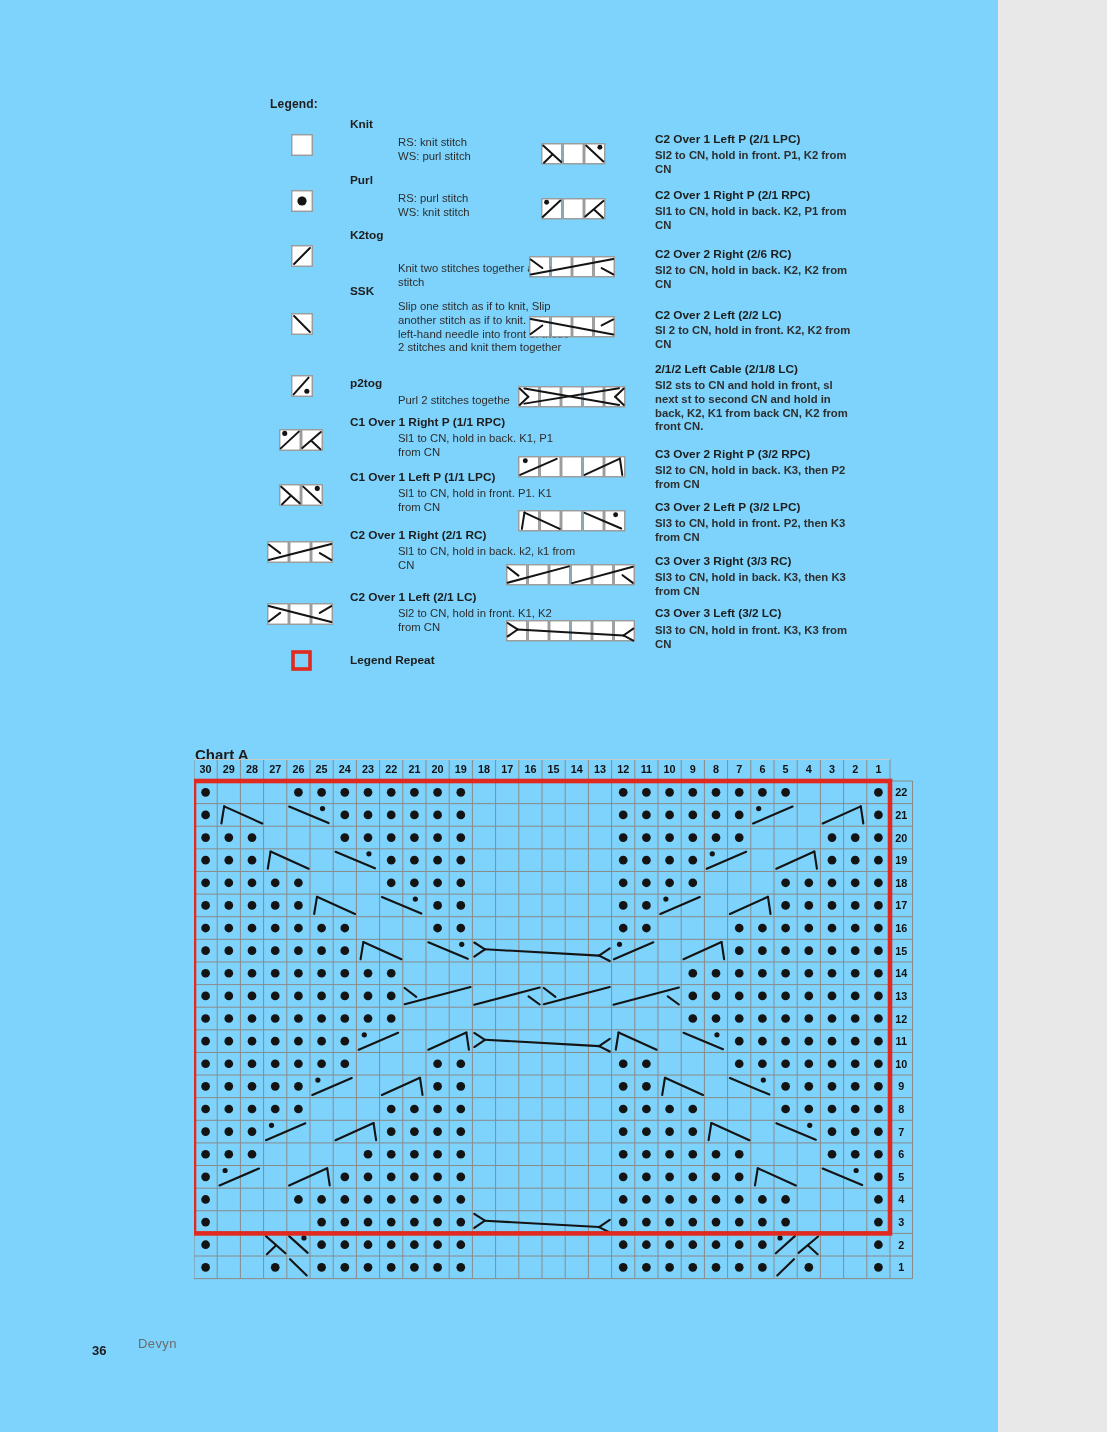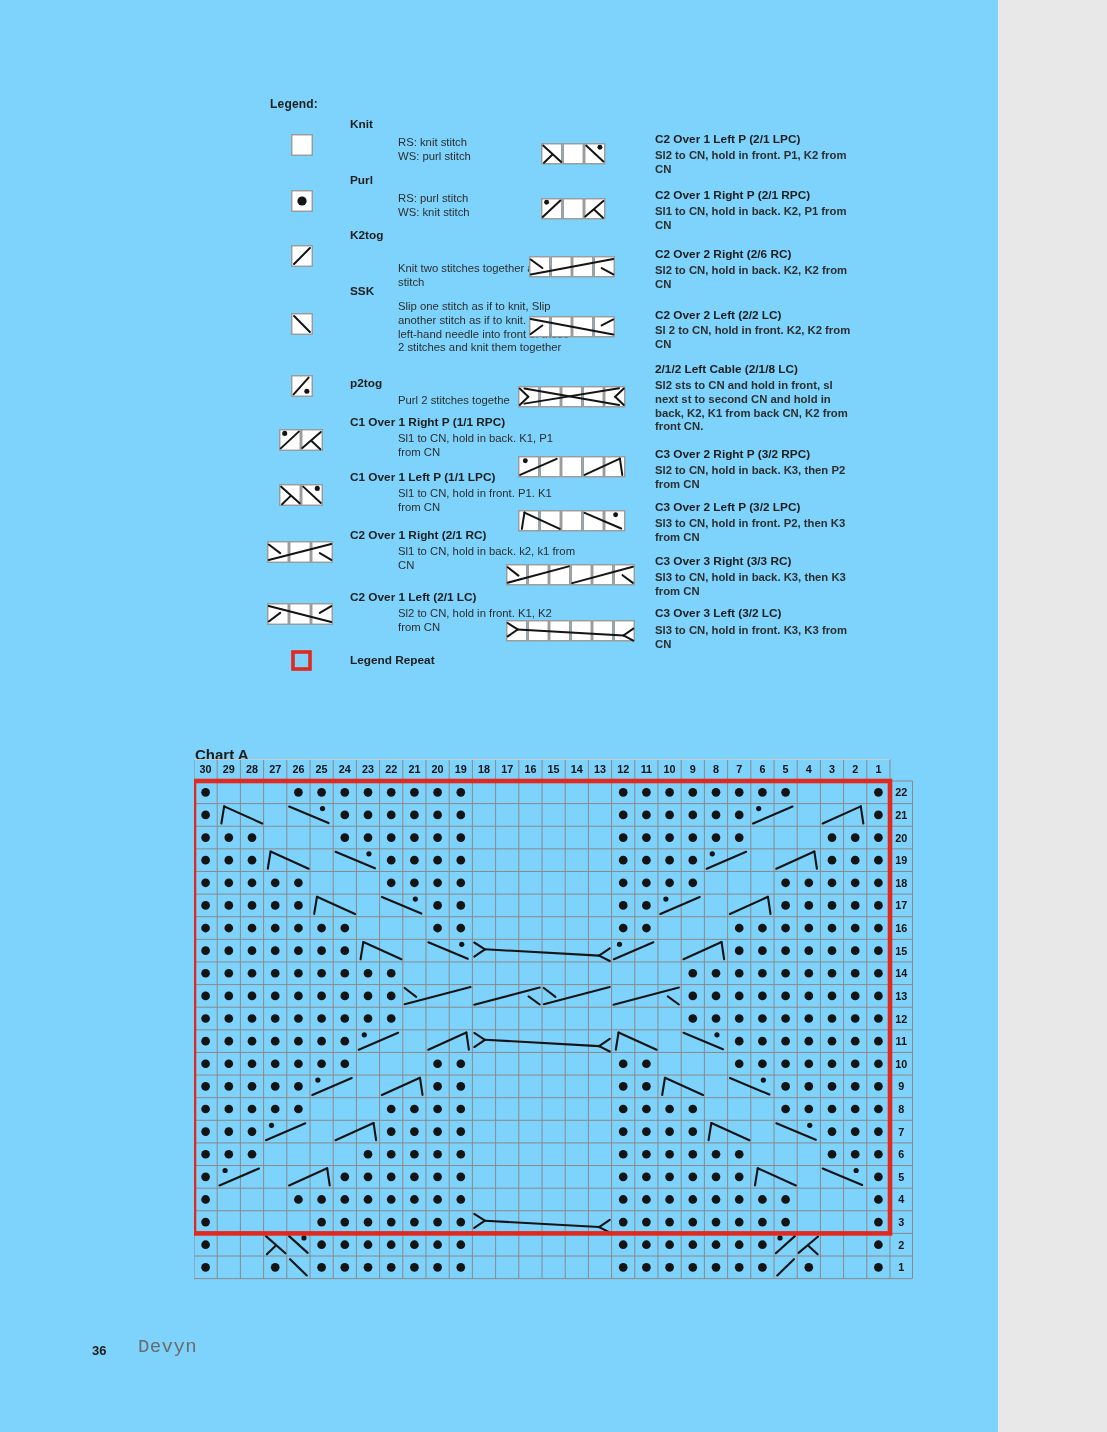--- a/index.html
+++ b/index.html
@@ -6,21 +6,21 @@
   .page{position:relative;width:998px;height:1432px;background:#7dd3fc;overflow:hidden;
         font-family:"Liberation Sans","DejaVu Sans",sans-serif;color:#2e2e2e;}
   .abs{position:absolute;}
   .lg-head{font-size:12px;font-weight:bold;color:#1d1d1d;letter-spacing:.2px;}
   .lg-title{font-size:11.8px;font-weight:bold;color:#1d1d1d;line-height:1.15;text-align:center;}
   .lg-desc{font-size:11.3px;line-height:1.22;color:#2e2e2e;white-space:pre-line;}
   .lg-desc.w-l{width:178px;margin-left:48px;}
   .lg-desc.w-r{width:200px;font-weight:bold;}
   .chart-title{font-size:15px;font-weight:bold;color:#1c1c1c;}
   .footer-num{font-size:13px;font-weight:bold;color:#1c1c1c;}
-  .footer-name{font-size:19px;color:#6b6b6b;letter-spacing:.4px;font-family:Liberation Mono, monospace;}
+  .footer-name{font-size:13px;color:#6b6b6b;letter-spacing:.4px;}
   svg{display:block;}
 </style>
 </head>
 <body>
 
 <div class="page">
   <div class="abs lg-head" style="left:270px;top:97px;">Legend:</div>
   <div id="legend">
       <div class="abs lg-title" style="left:350px;top:118px">Knit</div>
       <svg class="abs" style="left:291px;top:134px" width="22" height="22">

